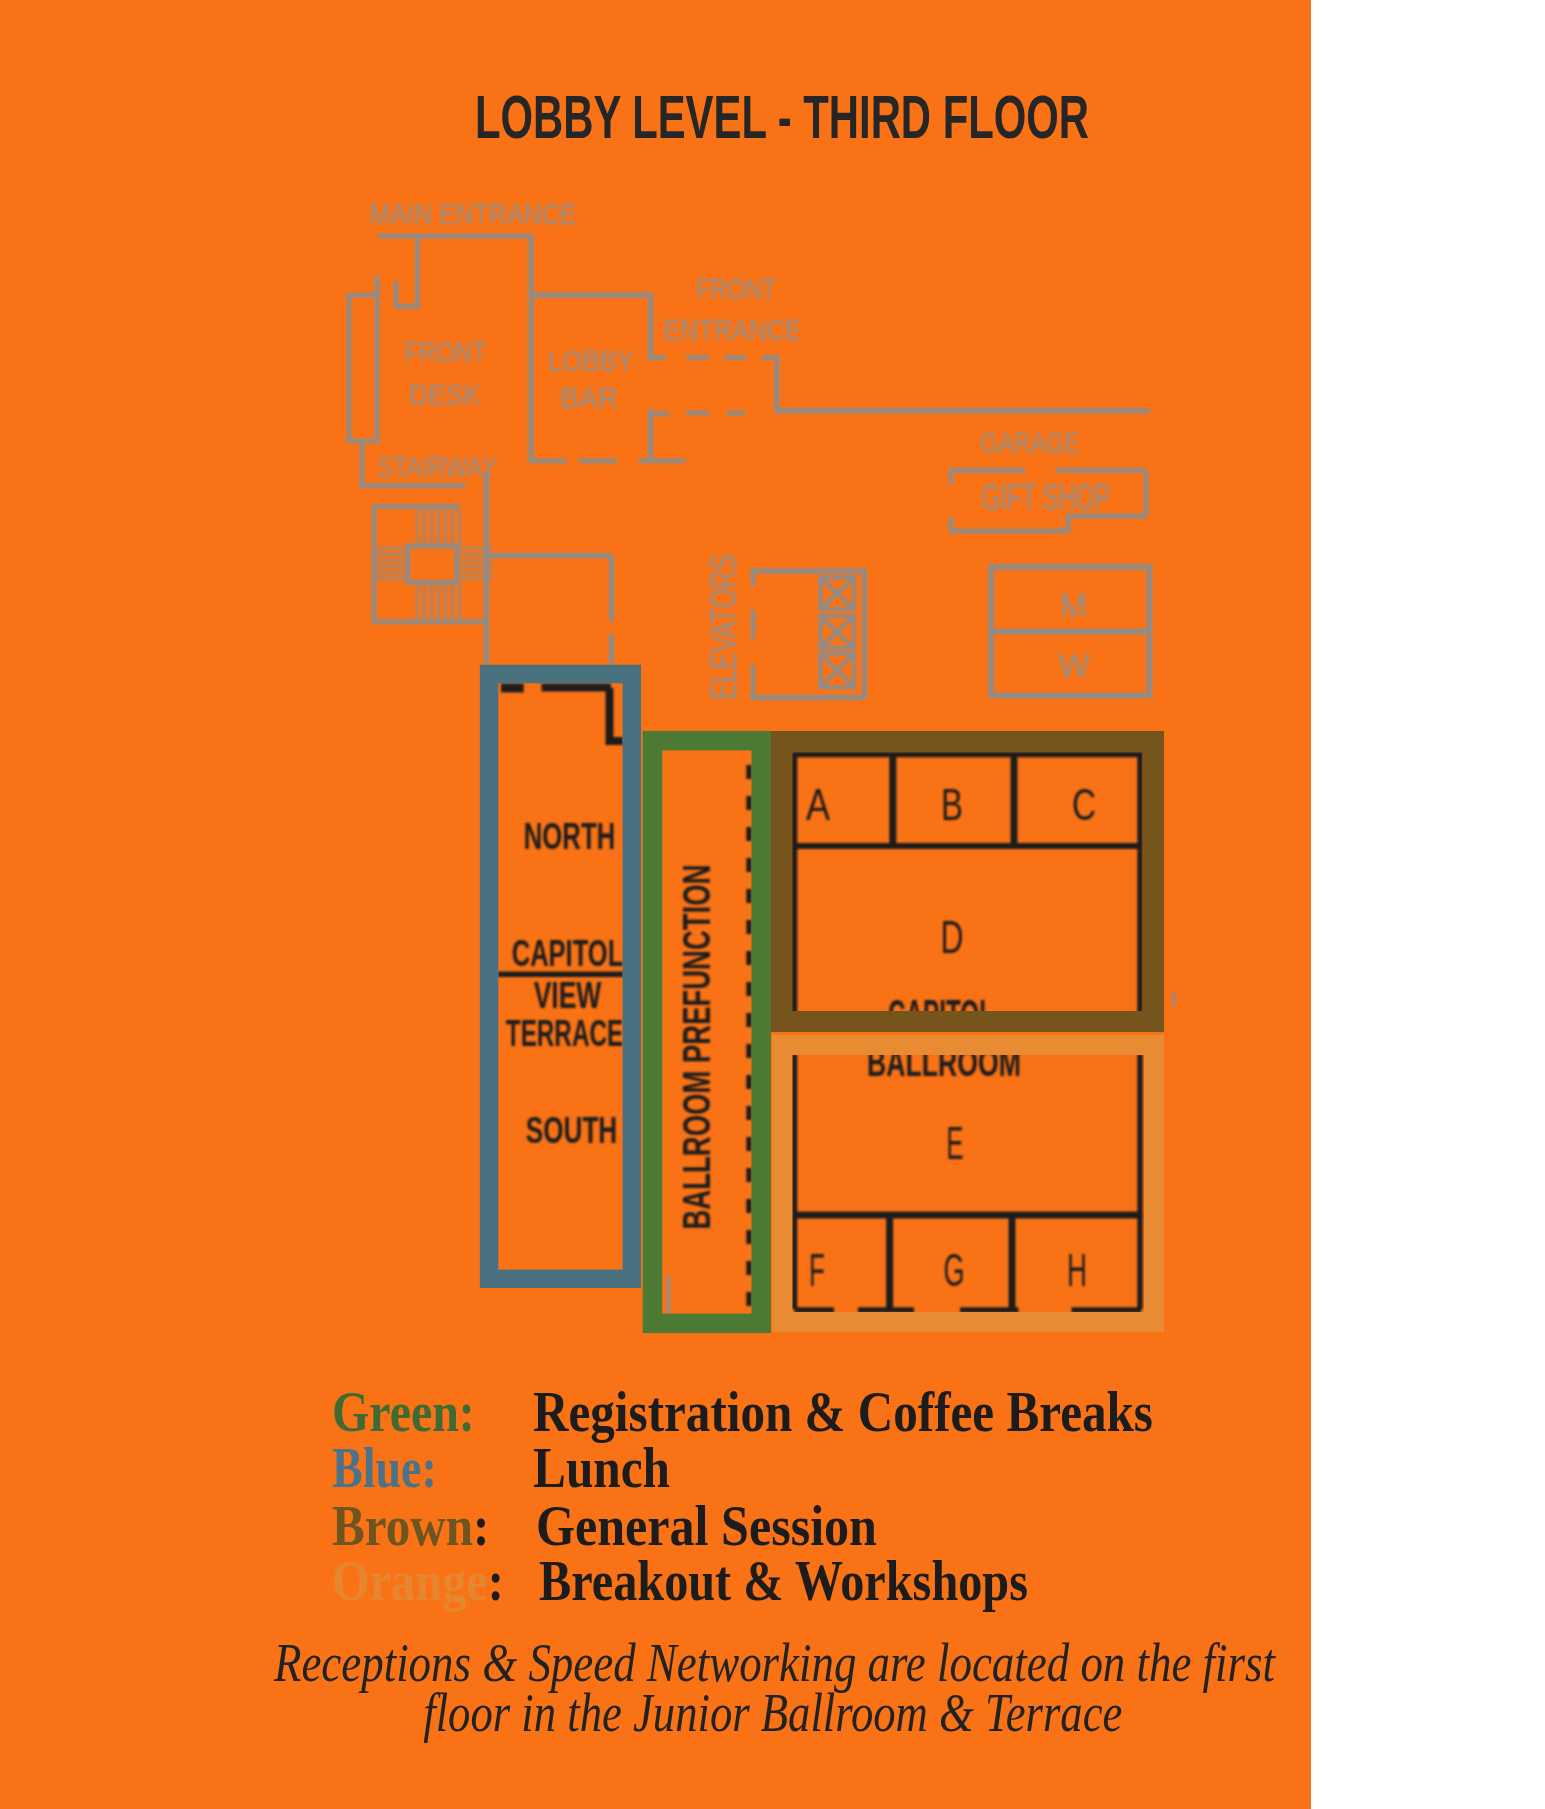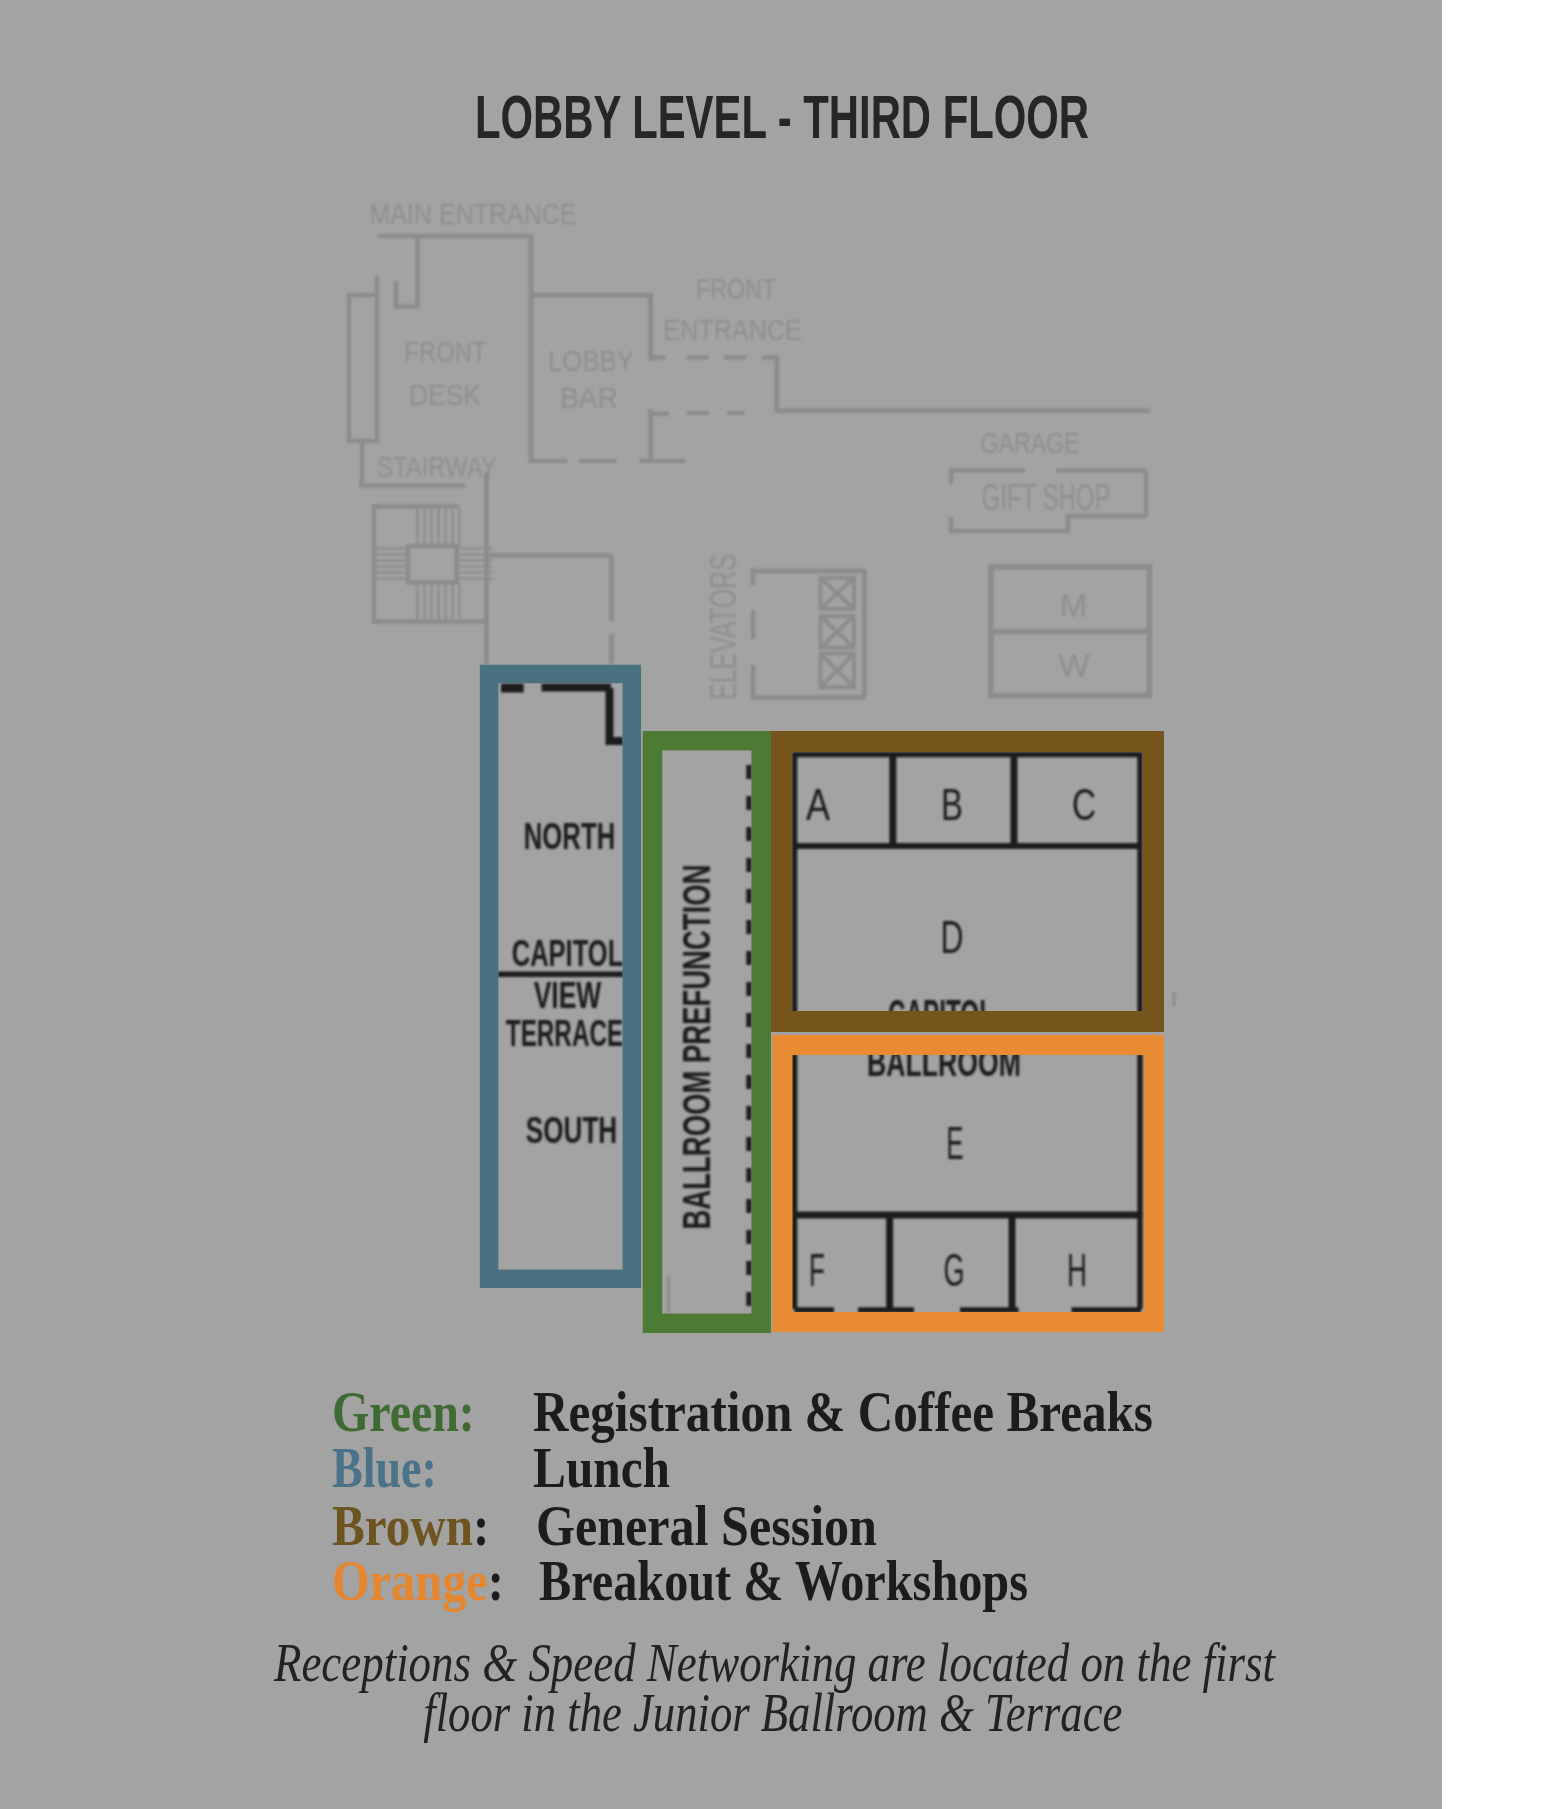--- a/index.html
+++ b/index.html
@@ -1,16 +1,16 @@
 <!DOCTYPE html>
 <html><head>
 <meta charset="utf-8">
 <style>
   html,body{margin:0;padding:0;background:#fff;}
-  #page{width:1442px;height:1809px;position:relative;background:#a3a3a3;overflow:hidden;}
+  #page{width:1311px;height:1809px;position:relative;background:#f97316;overflow:hidden;}
   #page svg{font-family:"Liberation Sans",sans-serif;}
   .gl{stroke:#8c8c8c;fill:none;}
   .bl{stroke:#1f1f1f;fill:none;}
   .glab{fill:#8f8f8f;}
   .blab{fill:#1c1c1c;}
   .ser{font-family:"Liberation Serif",serif;font-weight:bold;}
 </style>
 </head>
 <body>
 <div id="page">

